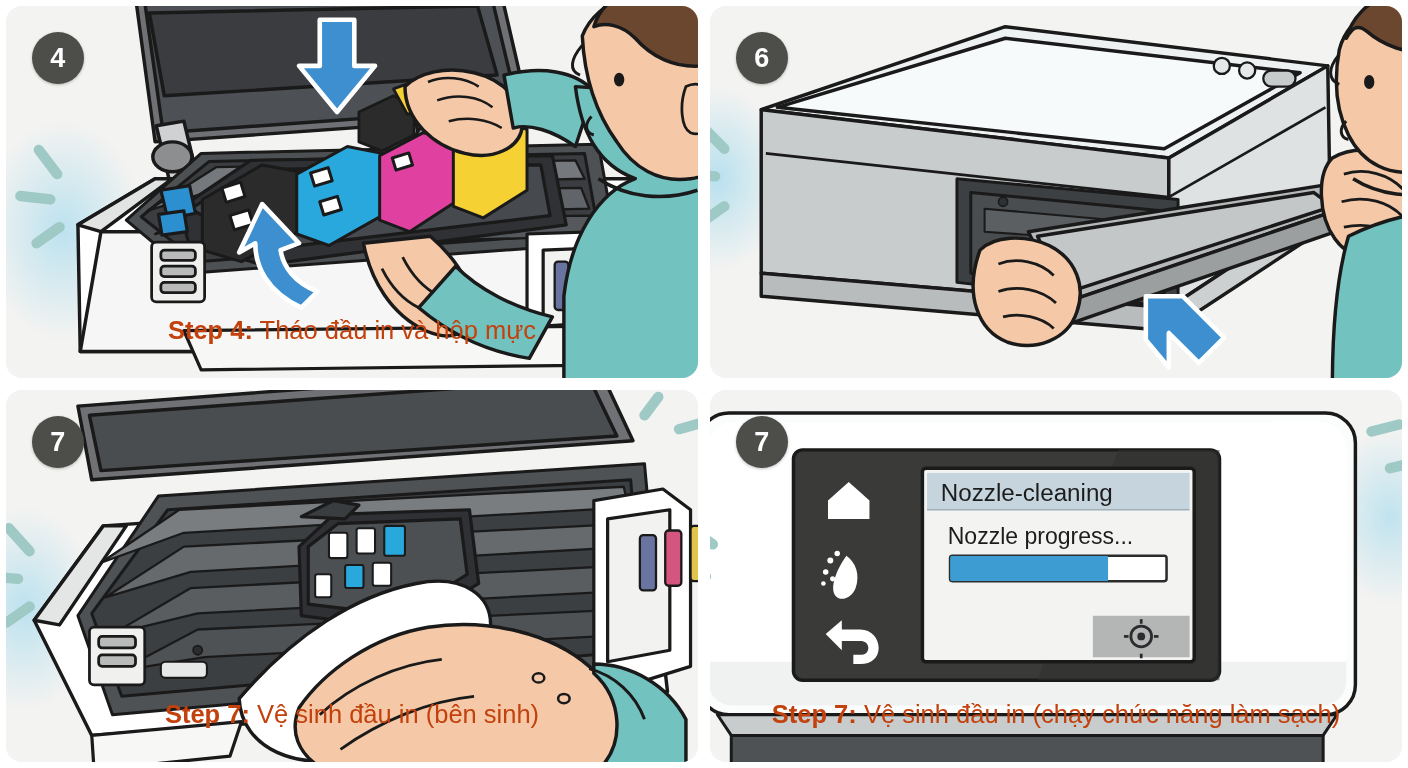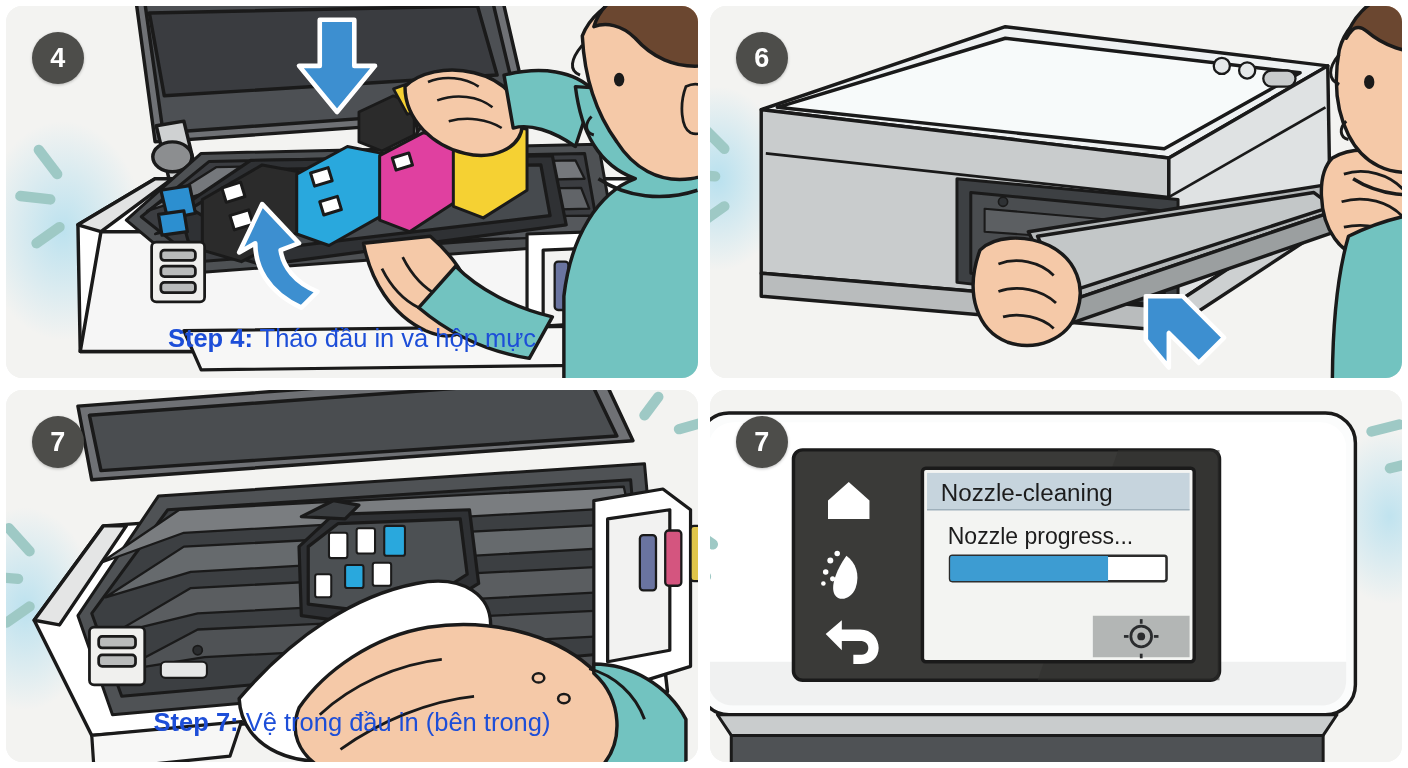--- a/index.html
+++ b/index.html
@@ -44,24 +44,24 @@
     color: #ffffff;
     font-size: 27px;
     font-weight: bold;
     display: flex; align-items: center; justify-content: center;
     z-index: 40;
     box-shadow: 0 1px 3px rgba(0,0,0,0.25);
     letter-spacing: 0.5px;
   }
   .caption {
     position: absolute;
-    left: 0; right: 0; bottom: 24px;
+    left: 0; right: 0; bottom: 32px;
     text-align: center;
     font-size: 25.5px;
-    color: #1d4ed8;
+    color: #c2410c;
     line-height: 1.2;
     z-index: 30;
     white-space: nowrap;
   }
   .caption .lbl { font-weight: bold; }
   .caption .txt { font-weight: normal; }
 </style>
 </head>
 <body>
 
@@ -393,21 +393,21 @@
             <line x1="30" y1="162" x2="56" y2="164"></line>
             <line x1="46" y1="202" x2="66" y2="188"></line>
             <line x1="600" y1="22" x2="612" y2="6"></line>
             <line x1="630" y1="34" x2="652" y2="28"></line>
           </g>
         </svg>
       </div>
       <div class="badge">7</div>
       <div class="caption">
         <span class="lbl">Step 7:</span>
-        <span class="txt">Vệ trong đầu in (bên trong)</span>
+        <span class="txt">Vệ sinh đầu in (bên sinh)</span>
       </div>
     </div>
   </div>
 
   <div class="panel">
     <div class="panel-inner">
       <div class="scene">
         <svg viewBox="0 0 692 330" preserveAspectRatio="xMidYMid slice">
           <defs>
             <radialGradient id="glow4a" cx="50%" cy="50%" r="50%">
@@ -487,16 +487,20 @@
 
           <g stroke="#9ec9c5" stroke-width="9" stroke-linecap="round">
             <line x1="620" y1="36" x2="644" y2="30"></line>
             <line x1="636" y1="68" x2="660" y2="62"></line>
             <line x1="28" y1="120" x2="48" y2="134"></line>
             <line x1="16" y1="160" x2="42" y2="162"></line>
           </g>
         </svg>
       </div>
       <div class="badge">7</div>
+      <div class="caption">
+        <span class="lbl">Step 7:</span>
+        <span class="txt">Vệ sinh đầu in (chạy chức năng làm sạch)</span>
+      </div>
     </div>
   </div>
 
 </div>
 
 </body></html>

